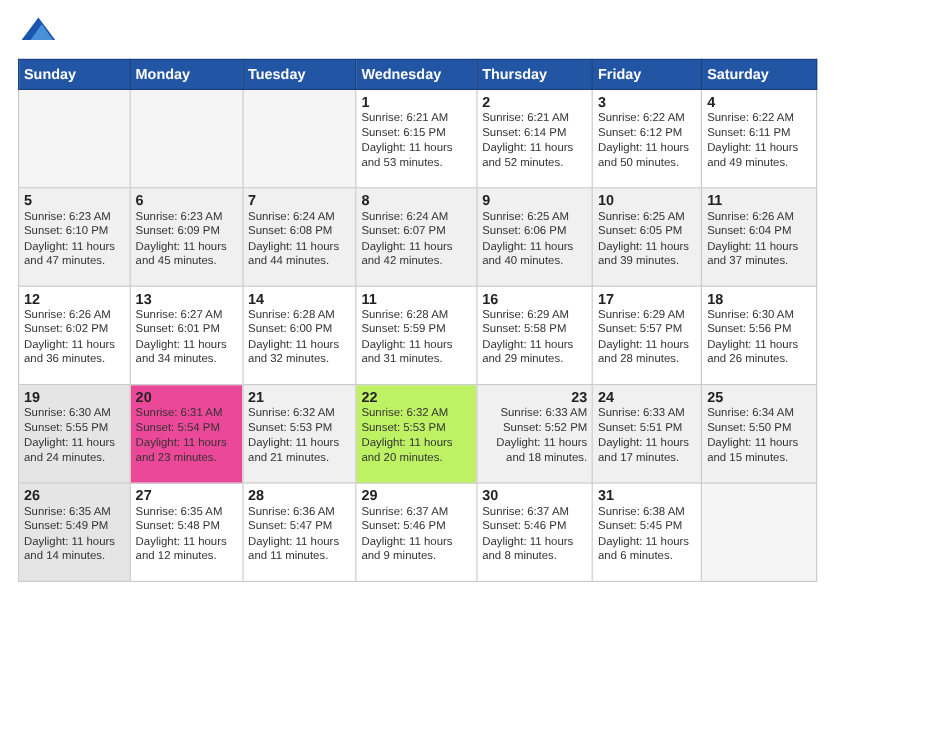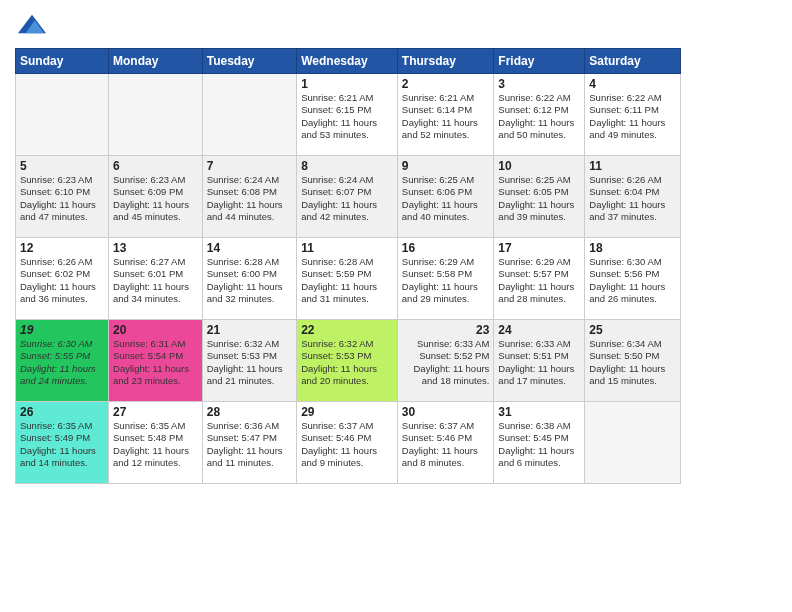--- a/index.html
+++ b/index.html
@@ -208,21 +208,21 @@
           <td style="background: rgb(255, 255, 255);">
             <span class="day-number">17</span>
             <div class="day-info">Sunrise: 6:29 AM<br>Sunset: 5:57 PM<br>Daylight: 11 hours<br>and 28 minutes.</div>
           </td>
           <td style="background: rgb(255, 255, 255);">
             <span class="day-number">18</span>
             <div class="day-info">Sunrise: 6:30 AM<br>Sunset: 5:56 PM<br>Daylight: 11 hours<br>and 26 minutes.</div>
           </td>
         </tr>
         <tr>
-          <td style="background: #22c55e; font-style: italic;">
+          <td style="background: #e5e5e5;">
             <span class="day-number">19</span>
             <div class="day-info">Sunrise: 6:30 AM<br>Sunset: 5:55 PM<br>Daylight: 11 hours<br>and 24 minutes.</div>
           </td>
           <td style="background: #ec4899;">
             <span class="day-number">20</span>
             <div class="day-info">Sunrise: 6:31 AM<br>Sunset: 5:54 PM<br>Daylight: 11 hours<br>and 23 minutes.</div>
           </td>
           <td style="background: rgb(240, 240, 240);">
             <span class="day-number">21</span>
             <div class="day-info">Sunrise: 6:32 AM<br>Sunset: 5:53 PM<br>Daylight: 11 hours<br>and 21 minutes.</div>
@@ -238,21 +238,21 @@
           <td style="background: rgb(240, 240, 240);">
             <span class="day-number">24</span>
             <div class="day-info">Sunrise: 6:33 AM<br>Sunset: 5:51 PM<br>Daylight: 11 hours<br>and 17 minutes.</div>
           </td>
           <td style="background: rgb(240, 240, 240); margin-left: 12px;">
             <span class="day-number">25</span>
             <div class="day-info">Sunrise: 6:34 AM<br>Sunset: 5:50 PM<br>Daylight: 11 hours<br>and 15 minutes.</div>
           </td>
         </tr>
         <tr>
-          <td style="background: #5eead4;">
+          <td style="background: #e5e5e5;">
             <span class="day-number">26</span>
             <div class="day-info">Sunrise: 6:35 AM<br>Sunset: 5:49 PM<br>Daylight: 11 hours<br>and 14 minutes.</div>
           </td>
           <td style="background: rgb(255, 255, 255);">
             <span class="day-number">27</span>
             <div class="day-info">Sunrise: 6:35 AM<br>Sunset: 5:48 PM<br>Daylight: 11 hours<br>and 12 minutes.</div>
           </td>
           <td style="background: rgb(255, 255, 255);">
             <span class="day-number">28</span>
             <div class="day-info">Sunrise: 6:36 AM<br>Sunset: 5:47 PM<br>Daylight: 11 hours<br>and 11 minutes.</div>

